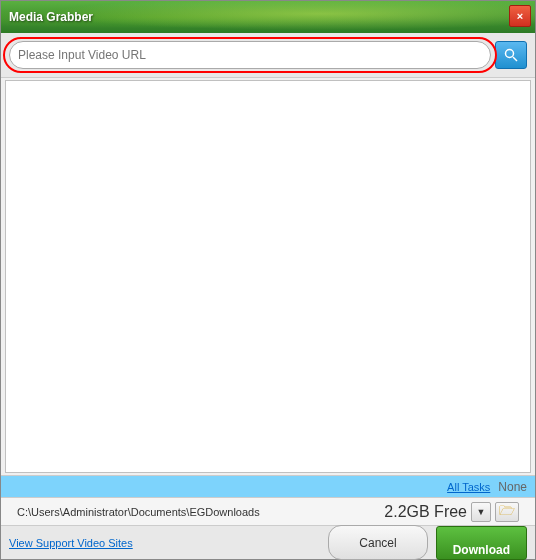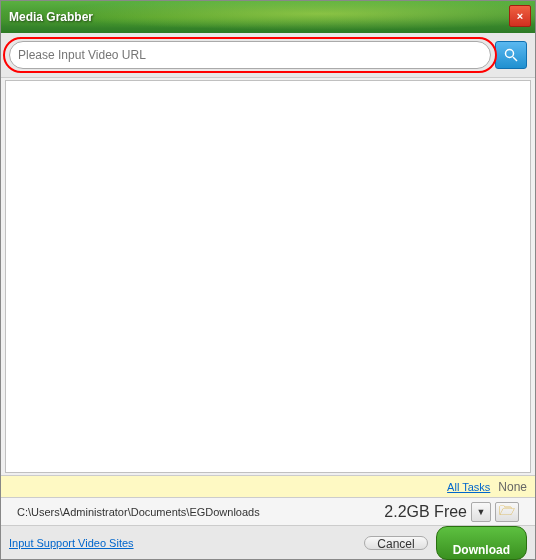--- a/index.html
+++ b/index.html
@@ -114,21 +114,21 @@
       flex: 1;
       background: #f0f0f0;
       border: 1px solid #ddd;
       margin: 2px 4px;
       background: white;
       border: 1px solid #c0c0c0;
     }
     
     .task-bar {
       height: 22px;
-      background: #fef9c3;
+      background: #7dd3fc;
       border-top: 1px solid #ccc;
       display: flex;
       align-items: center;
       justify-content: flex-end;
       padding: 4px 8px;
       gap: 8px;
     }
     .task-link {
       color: #0066cc;
       text-decoration: underline;
@@ -195,35 +195,35 @@
       gap: 8px;
     }
     .support-link {
       flex: 1;
       color: #0066cc;
       text-decoration: underline;
       cursor: pointer;
       font-size: 11px;
     }
     .cancel-btn {
-      height: 14px;
-      padding: 0 12px;
+      height: 35px;
+      padding: 0 30px;
       background: linear-gradient(to bottom, #f8f8f8, #e0e0e0);
       border: 1px solid #aaa;
       border-radius: 13px;
       cursor: pointer;
       font-size: 12px;
       color: #333;
     }
     .download-btn {
       height: 26px;
       padding: 16px 16px;
       background: linear-gradient(to bottom, #5dc040, #3a9020);
       border: 1px solid #2a7010;
-      border-radius: 11px;
+      border-radius: 3px;
       cursor: pointer;
       font-size: 12px;
       color: white;
       font-weight: bold;
     }
   </style>
 </head>
 <body>
 
 <div class="window">
@@ -259,17 +259,17 @@
     <span class="free-space">2.2GB Free</span>
     <div class="dropdown-btn">
       <span>▼</span>
     </div>
     <div class="folder-btn">
       <span>🗁</span>
     </div>
   </div>
 
   <div class="action-bar">
-    <span class="support-link">Input Support Video Sites</span>
+    <span class="support-link">View Support Video Sites</span>
     <button class="cancel-btn">Cancel</button>
     <button class="download-btn">Download</button>
   </div>
 </div>
 
 </body></html>

